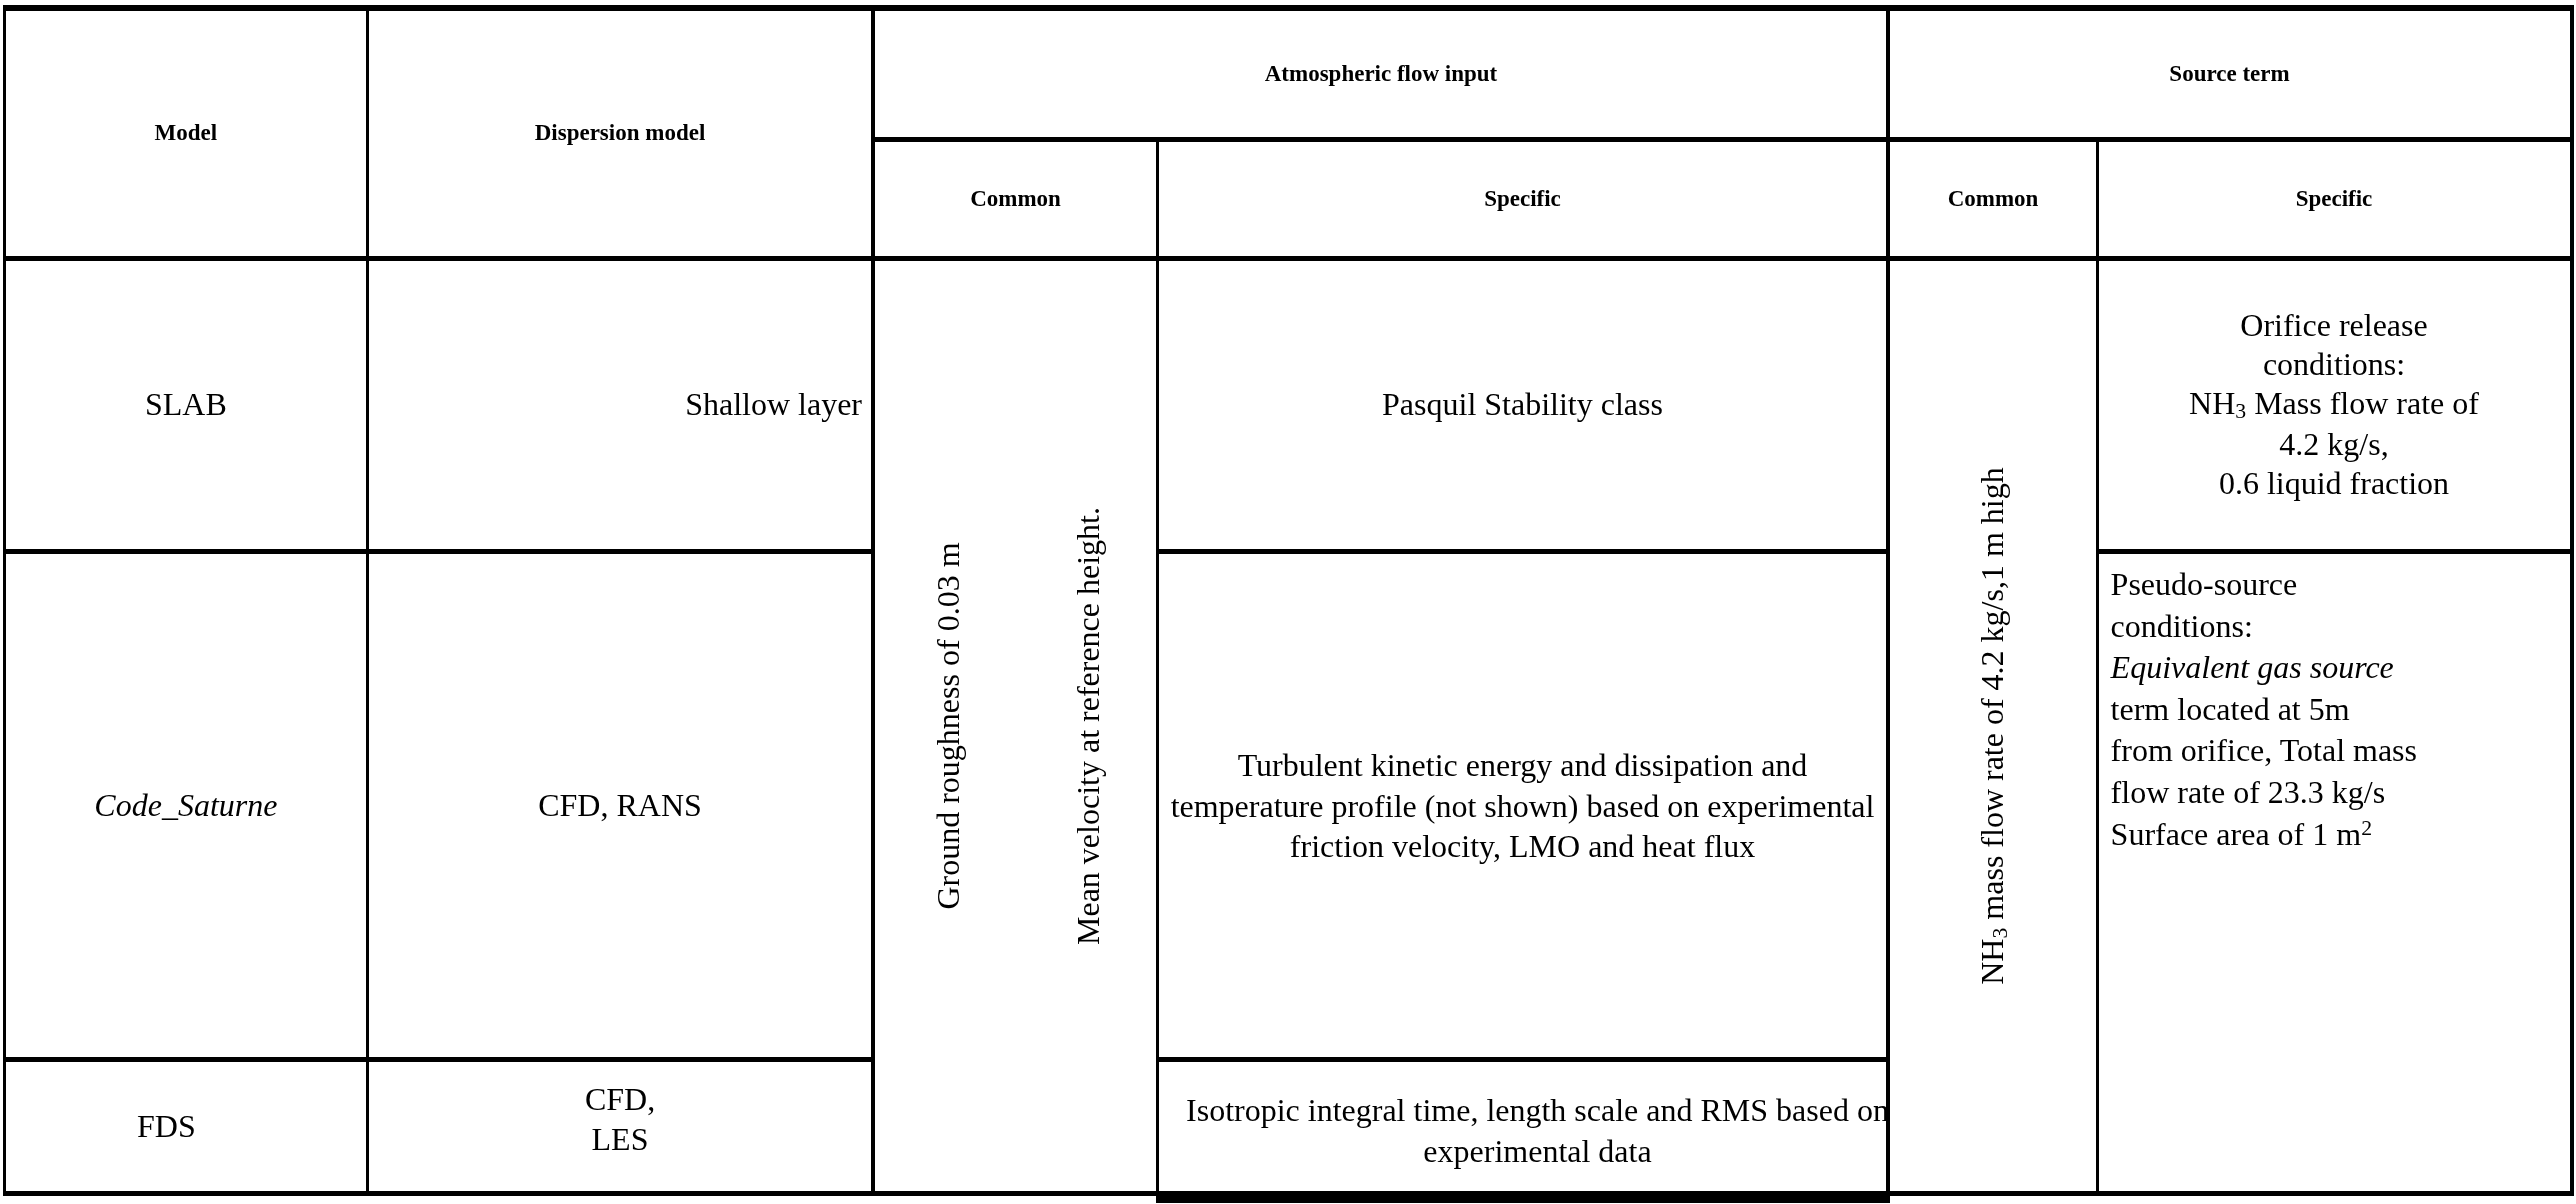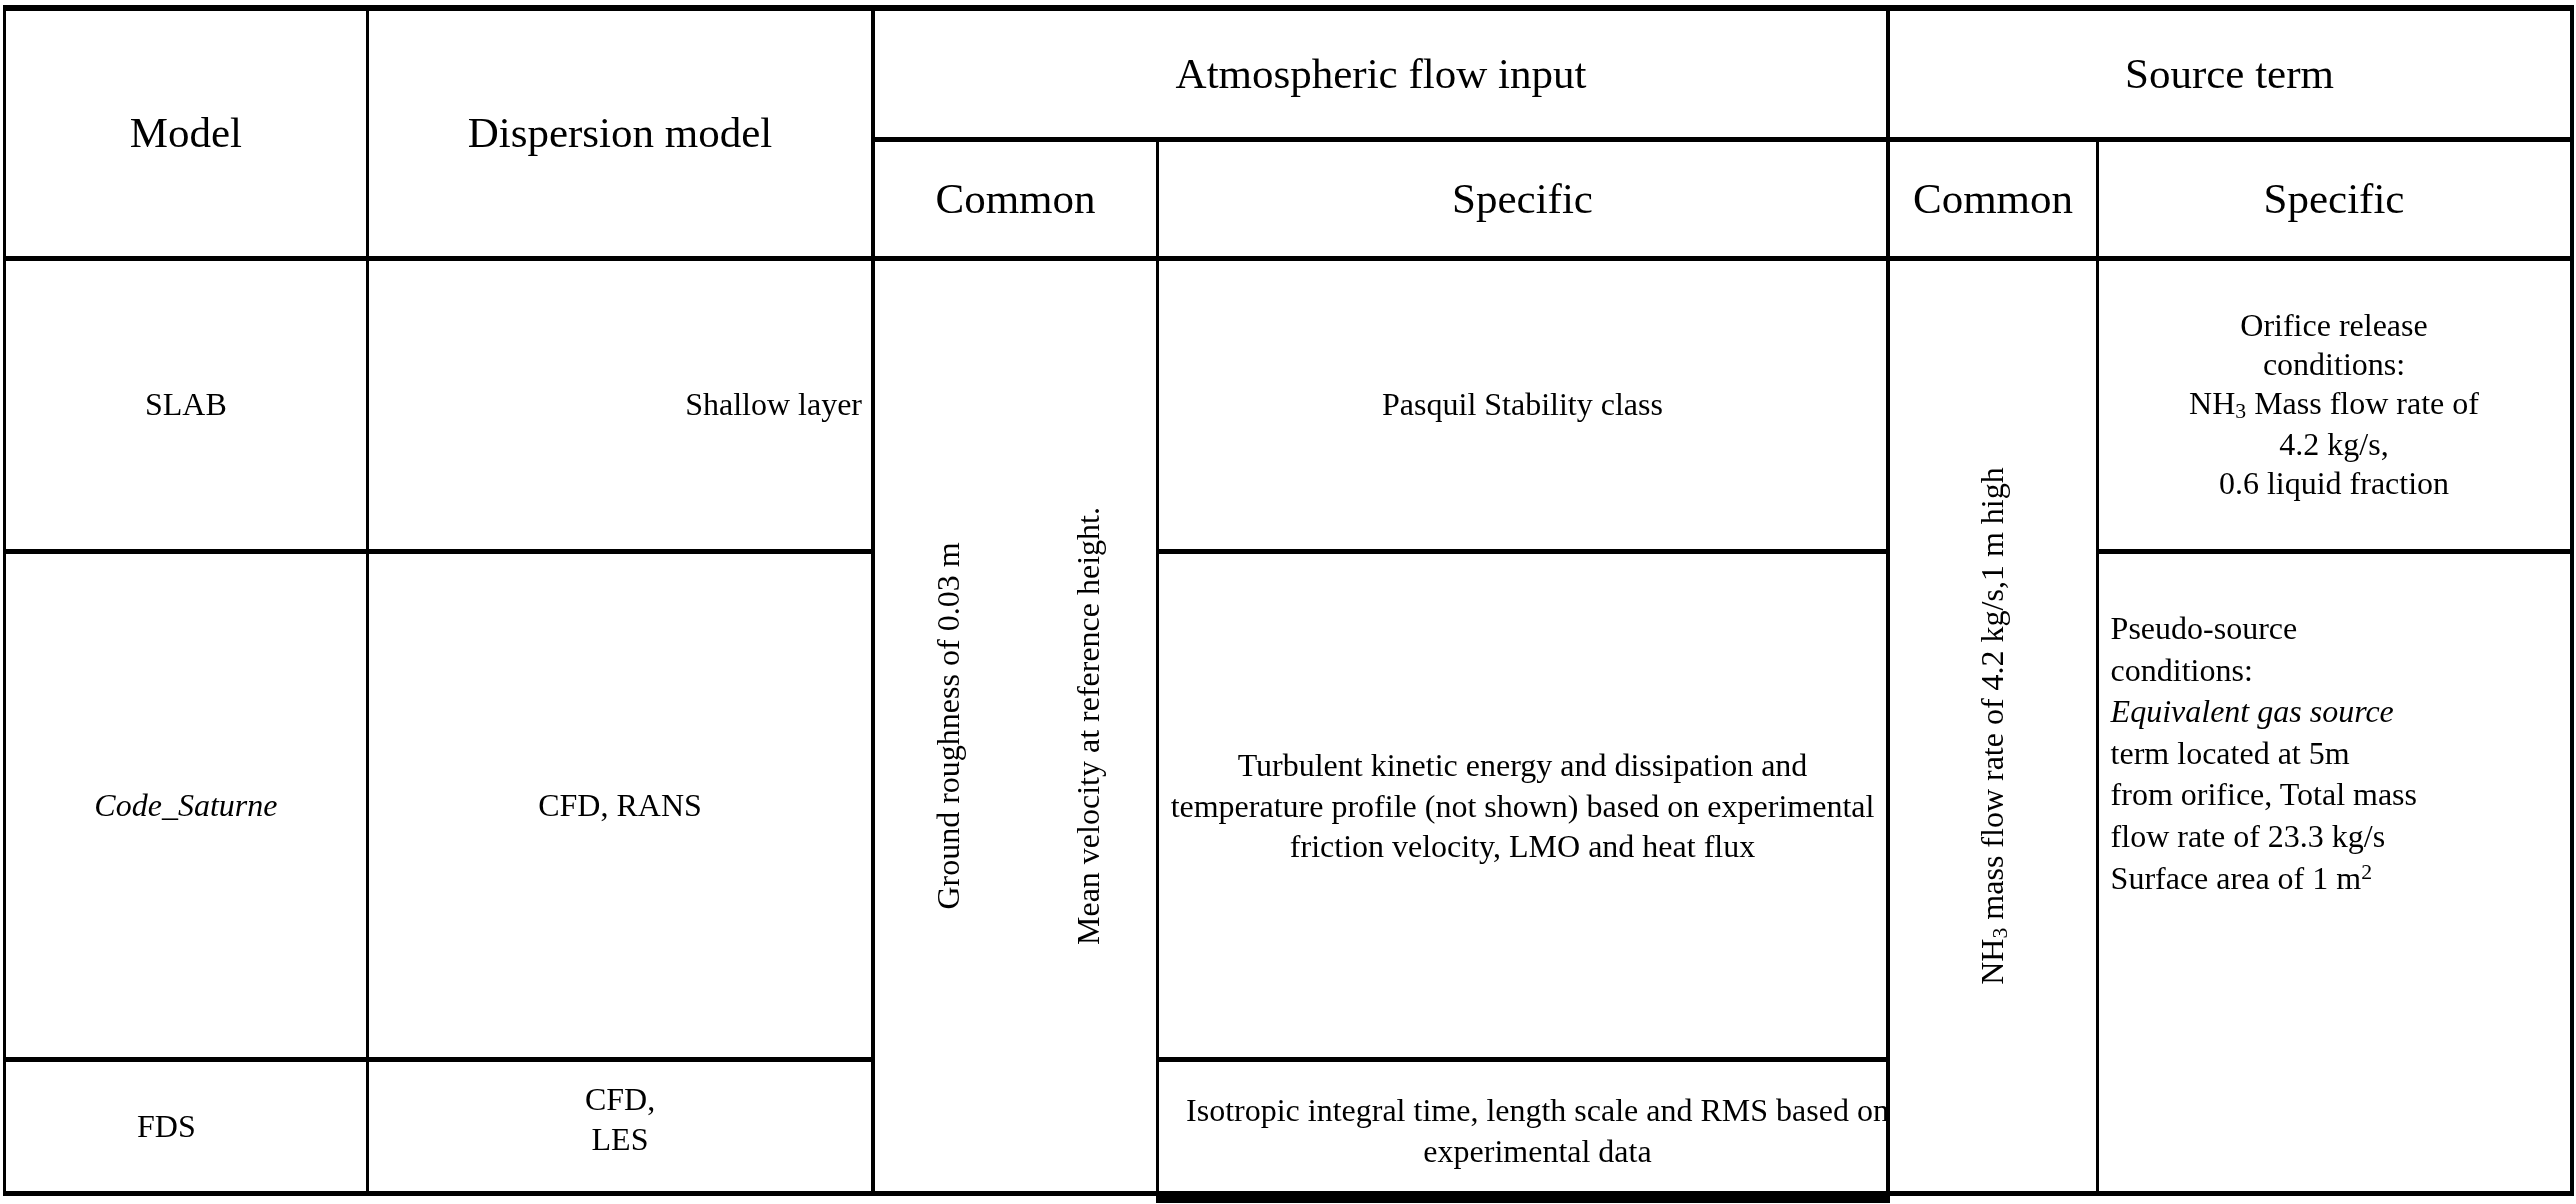--- a/index.html
+++ b/index.html
@@ -24,25 +24,25 @@
     position:absolute;
     box-sizing:border-box;
     display:flex;
     align-items:center;
     justify-content:center;
     text-align:center;
     line-height:1.22;
     padding:0 9px;
   }
   .cell .txt{display:block;width:100%;}
-  .hdr{font-weight:normal;font-size:43px;text-align:center;}
+  .hdr{font-weight:bold;font-size:23px;text-align:center;}
   .body-cell{font-size:32px;}
   .ital{font-style:italic;}
   .left-align{justify-content:flex-start;text-align:left;padding-left:11.6px;}
-  .left-align .txt{width:100%;margin-top:44px;}
+  .left-align .txt{width:100%;}
   .top-align{align-items:flex-start;}
 
   
   .vcell{
     position:absolute;
     box-sizing:border-box;
     overflow:visible;
   }
   .vcell .rot{
     position:absolute;

